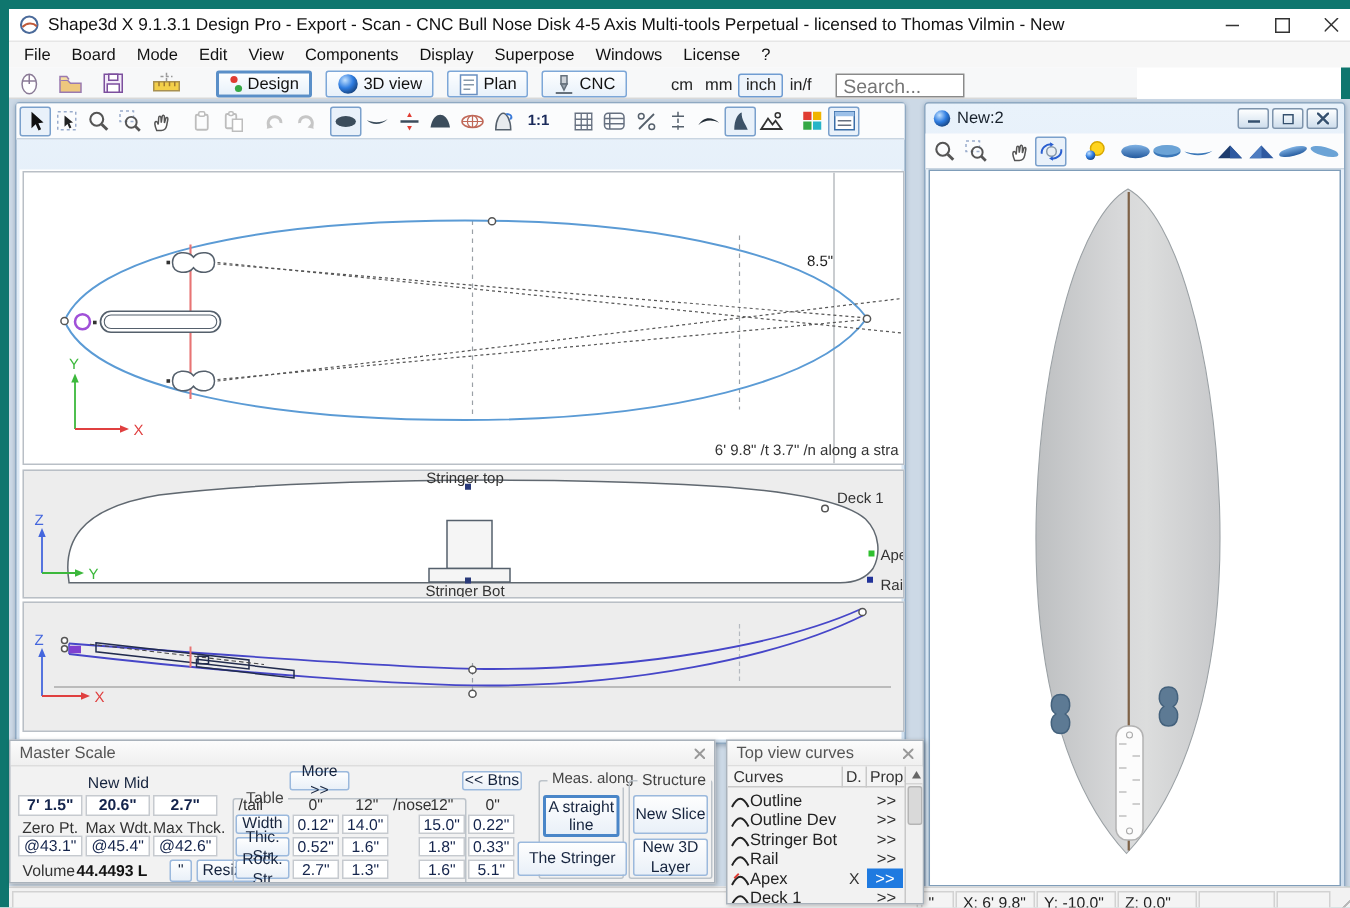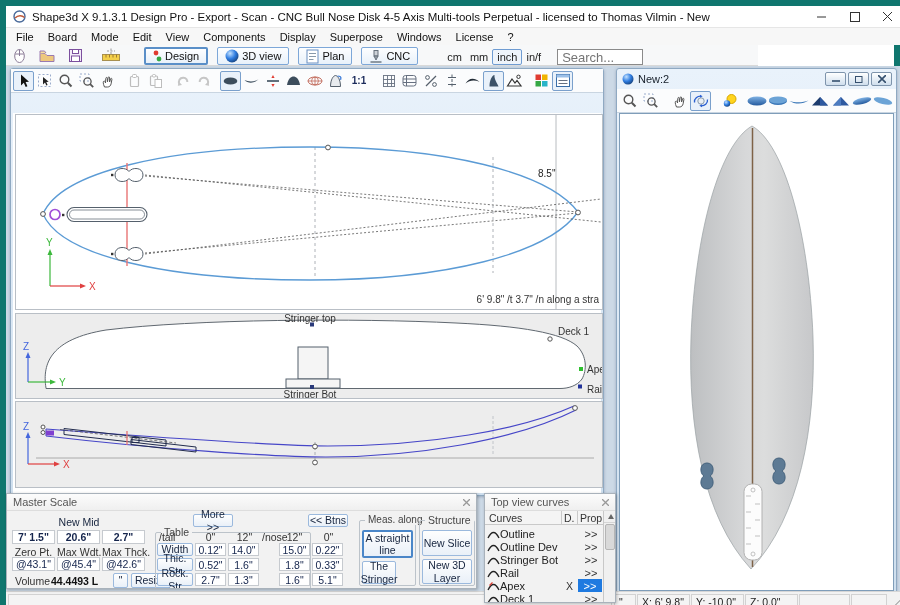--- a/index.html
+++ b/index.html
@@ -632,21 +632,21 @@
     <span class="msbtn" style="left:150px;top:79px;width:36px;height:13px">Rock. Str</span>
     <span class="cell" style="left:188px;top:79px;width:31px;height:13px">2.7"</span>
     <span class="cell" style="left:221px;top:79px;width:31px;height:13px">1.3"</span>
     <span class="cell" style="left:272px;top:79px;width:31px;height:13px">1.6"</span>
     <span class="cell" style="left:305px;top:79px;width:31px;height:13px">5.1"</span>
 
     <div class="group" style="left:352px;top:26px;width:57px;height:66px">
       <span class="legend" style="font-size:10px">Meas. along</span>
     </div>
     <span class="msbtn active" style="left:355px;top:36px;width:51px;height:28px">A straight line</span>
-    <span class="msbtn" style="left:355px;top:67px;width:34px;height:23px">The Stringer</span>
+    <span class="msbtn" style="left:338px;top:67px;width:73px;height:23px">The Stringer</span>
 
     <div class="group" style="left:412px;top:26px;width:56px;height:66px">
       <span class="legend">Structure</span>
     </div>
     <span class="msbtn" style="left:415px;top:36px;width:50px;height:26px">New Slice</span>
     <span class="msbtn" style="left:415px;top:65px;width:50px;height:25px">New 3D Layer</span>
   </div>
 
   <div class="panel abs" style="left:478px;top:487px;width:132px;height:110px">
     <div class="ptitle">Top view curves</div>

